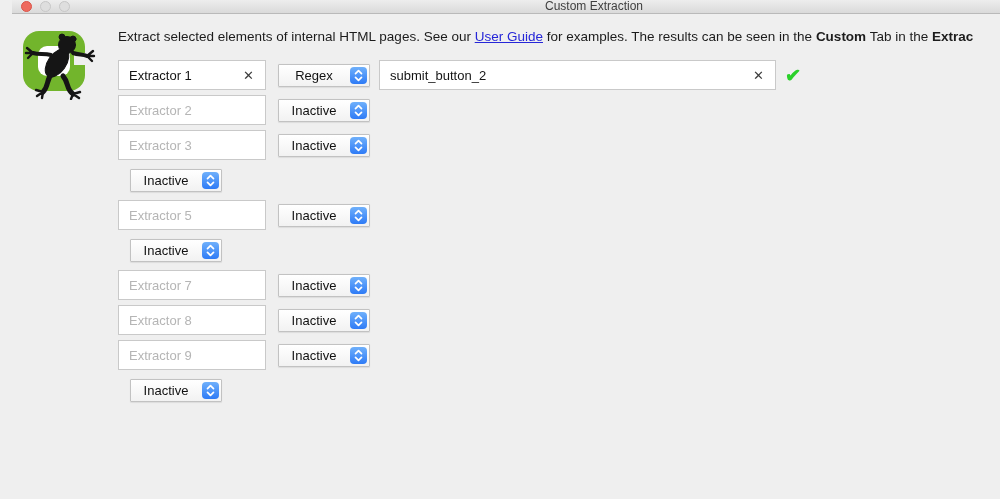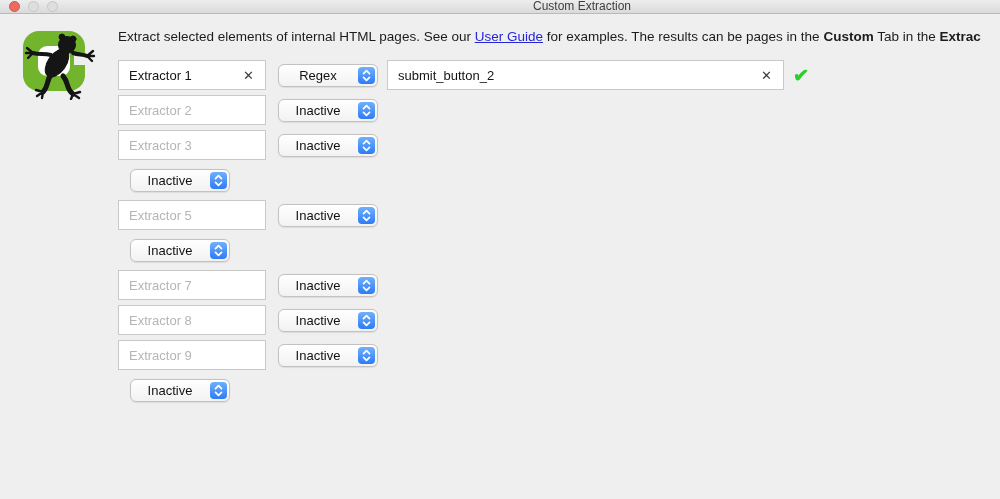--- a/index.html
+++ b/index.html
@@ -8,21 +8,21 @@
     width: 1000px; height: 499px;
     background: #efefef;
     font-family: "Liberation Sans", sans-serif;
     overflow: hidden;
     position: relative;
   }
   .window { position: absolute; inset: 0; }
 
   
   .titlebar {
-    position: absolute; top: 0; left: 0; right: 0; height: 14px;
+    position: absolute; top: 0; left: 12px; right: 0; height: 14px;
     background: linear-gradient(#ededed, #dadada);
     border-bottom: 1px solid #b9b9b9;
   }
   .traffic-lights { position: absolute; left: 9px; top: 1px; display: flex; gap: 8px; }
   .tl { width: 11px; height: 11px; border-radius: 50%; display: inline-block; }
   .tl.red  { background: var(--close-red, #ee6a5e); border: 1px solid #da5449; }
   .tl.gray { background: #dedede; border: 1px solid #c7c7c7; }
   .titlebar .title {
     position: absolute; top: 0; left: 582px; transform: translateX(-50%);
     line-height: 13px; font-size: 12px; color: #3f3f3f; white-space: nowrap;
@@ -57,22 +57,22 @@
     font-family: "Liberation Sans", sans-serif;
     font-size: 13px; color: #141414; padding: 0 10px; height: 26px;
   }
   .field input::placeholder { color: #b5b5b5; opacity: 1; }
   .clear {
     padding-right: 11px; font-size: 13px; color: #3c3c3c;
     cursor: pointer; line-height: 1; user-select: none;
   }
 
   .dropdown {
-    position: relative; width: 100px; height: 23px; margin-left: 12px;
-    border: 1px solid #c2c2c2; border-radius: 6px;
+    position: relative; width: 92px; height: 23px; margin-left: 12px;
+    border: 1px solid #c2c2c2; border-radius: 1px;
     background: linear-gradient(#ffffff, #f2f2f2);
     box-shadow: 0 0.5px 1px rgba(0,0,0,0.08);
     cursor: default;
   }
   .dd-label {
     position: absolute; left: 2px; right: 22px; top: 0; bottom: 0;
     display: flex; align-items: center; justify-content: center;
     font-size: 13px; color: #111;
   }
   .stepper {
@@ -119,21 +119,21 @@
           <path d="M55 25 C61 27 65 26 69 28" fill="none" stroke-width="4"></path>
           <path d="M69 28 L75 23 M69 28 L76 28 M69 28 L74 33" fill="none" stroke-width="2.4"></path>
           <path d="M34 45 C28 52 31 58 25 64" fill="none" stroke-width="5"></path>
           <path d="M25 64 L18 62 M25 64 L19 68 M25 64 L24 70" fill="none" stroke-width="2.4"></path>
           <path d="M45 48 C51 55 48 61 55 66" fill="none" stroke-width="5"></path>
           <path d="M55 66 L62 64 M55 66 L61 70 M55 66 L53 71" fill="none" stroke-width="2.4"></path>
         </g>
       </svg>
     </div>
 
-    <div class="description"><span>Extract selected elements of internal HTML pages. See our </span><a>User Guide</a><span> for examples. The results can be pages in the </span><b>Custom</b><span> Tab in the </span><b>Extrac</b></div>
+    <div class="description"><span>Extract selected elements of internal HTML pages. See our </span><a>User Guide</a><span> for examples. The results can be seen in the </span><b>Custom</b><span> Tab in the </span><b>Extrac</b></div>
 
     <div class="rows">
 
       <div class="row">
         <div class="field name-field">
           <input value="Extractor 1" style="">
           <span class="clear">✕</span>
         </div>
         <div class="dropdown">
           <span class="dd-label">Regex</span>

